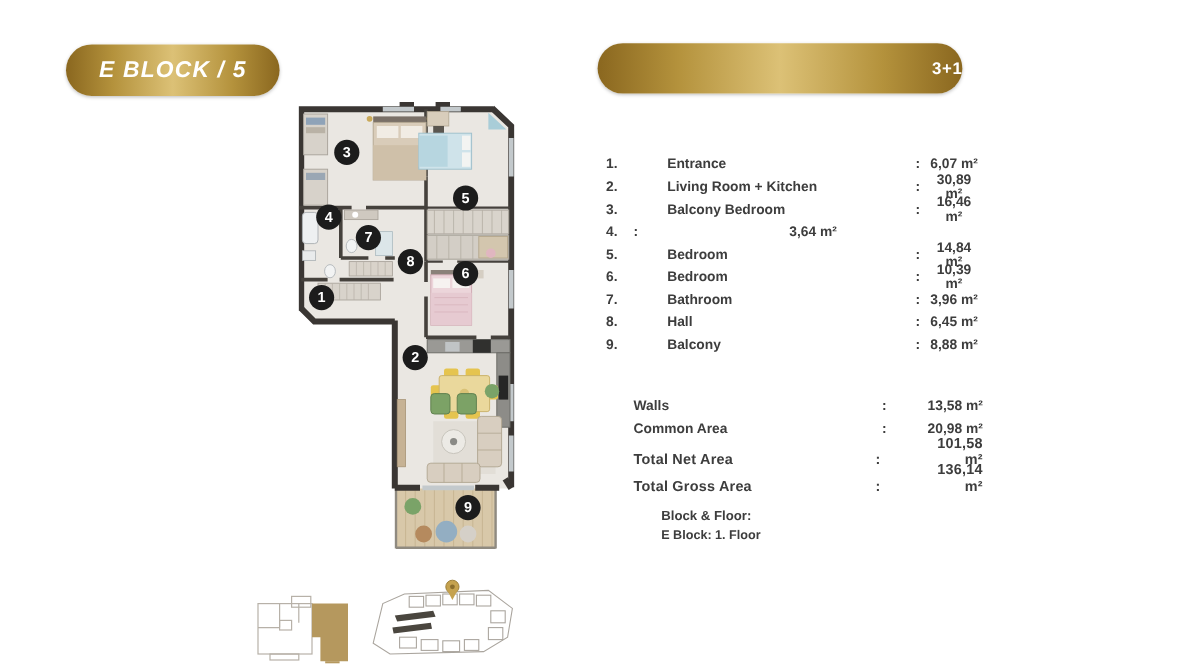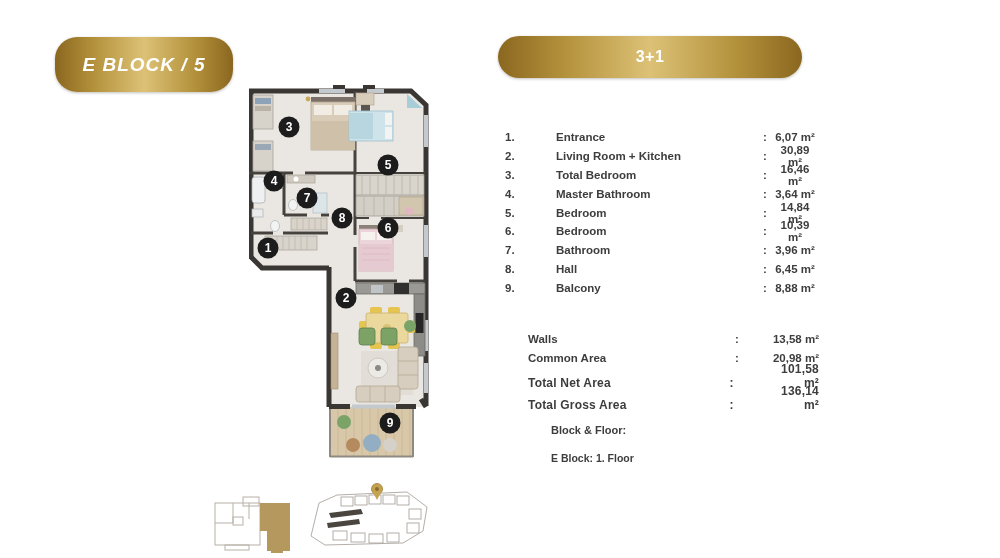--- a/index.html
+++ b/index.html
@@ -3,45 +3,45 @@
 <meta charset="utf-8">
 <style>
   * { box-sizing: border-box; margin: 0; padding: 0; }
   html,body { width:1000px; height:558px; background:#ffffff; overflow:hidden;
     font-family:"Liberation Sans", sans-serif; color:#3d3d3d; position:relative; }
 
   .banner { position:absolute; display:flex; align-items:center; justify-content:center;
     color:#fff; border-radius:22px;
     background:linear-gradient(90deg,#8a671f 0%,#b4923c 22%,#dcc176 50%,#b4923c 78%,#8a671f 100%);
     box-shadow:0 1px 3px rgba(0,0,0,.25); }
-  .banner-left { left:55px; top:37px; width:178px; height:55px;
+  .banner-left { left:55px; top:37px; width:178px; height:43px;
     font-size:19px; font-weight:bold; font-style:italic; letter-spacing:1px; }
   .banner-right { left:498px; top:36px; width:304px; height:42px;
-    font-size:16px; font-weight:bold; letter-spacing:.5px; }
+    font-size:14px; font-weight:bold; letter-spacing:.5px;justify-content:flex-end; }
 
   .room-list { position:absolute; left:505px; top:128px; width:312px; }
   .room-row { display:flex; align-items:center; height:18.8px;
     font-size:11.5px; font-weight:bold; }
   .c-num  { width:23px; }
   .c-name { width:207px;margin-left:28px; }
   .c-sep  { width:10px; text-align:left; }
   .c-val  { flex:1; text-align:center; }
 
   .totals { position:absolute; left:505px; top:326px; width:314px; }
   .t-row { display:flex; align-items:flex-end; height:19px; font-size:11.5px; font-weight:bold; }
   .t-label { width:230px; padding-left:23px; }
   .t-sep { width:10px; }
   .t-val { flex:1; text-align:right; }
   .t-big { height:22px; font-size:12px; letter-spacing:.2px;gap:44px; }
   .t-big.first { margin-top:4px; }
   .t-big .t-label { padding-left:23px; }
 
   .blockfloor { position:absolute; left:551px; top:424px; }
   .bf-title { font-size:11px; font-weight:bold; }
-  .bf-value { font-size:10.5px; font-weight:bold; margin-top:16px; }
+  .bf-value { font-size:10.5px; font-weight:bold; margin-top:4px; }
 
   .floorplan { position:absolute; left:249px; top:85px; width:180px; height:375px; }
   .keyplan   { position:absolute; left:205px; top:489px; width:92px;  height:64px; }
   .siteplan  { position:absolute; left:303px; top:481px; width:135px; height:73px; }
 
   svg text.unit-num { font-family:"Liberation Sans",sans-serif; font-size:12px;
     font-weight:bold; fill:#ffffff; }
 </style>
 </head>
 <body>
@@ -61,27 +61,26 @@
     <span class="c-val">6,07 m²</span>
   </div>
   <div class="room-row">
     <span class="c-num">2.</span>
     <span class="c-name">Living Room + Kitchen</span>
     <span class="c-sep">:</span>
     <span class="c-val">30,89 m²</span>
   </div>
   <div class="room-row">
     <span class="c-num">3.</span>
-    <span class="c-name">Total Bedroom</span>
+    <span class="c-name">Balcony Bedroom</span>
     <span class="c-sep">:</span>
     <span class="c-val">16,46 m²</span>
   </div>
   <div class="room-row">
     <span class="c-num">4.</span>
-    <span class="c-name">Master Bathroom</span>
     <span class="c-sep">:</span>
     <span class="c-val">3,64 m²</span>
   </div>
   <div class="room-row">
     <span class="c-num">5.</span>
     <span class="c-name">Bedroom</span>
     <span class="c-sep">:</span>
     <span class="c-val">14,84 m²</span>
   </div>
   <div class="room-row">

